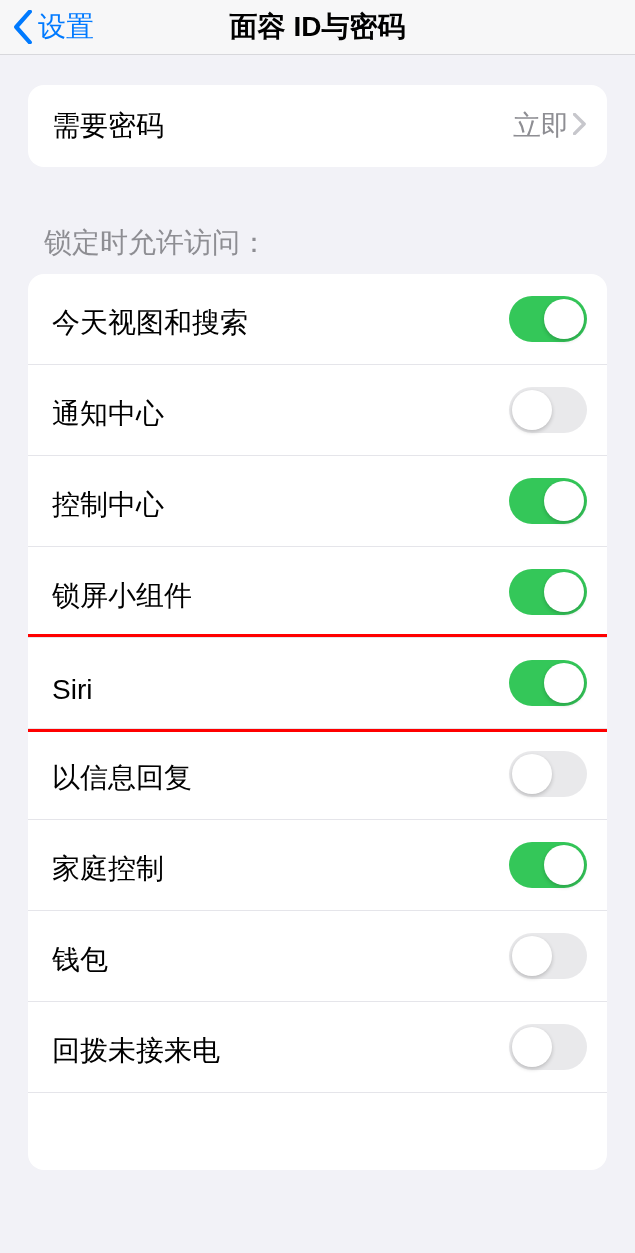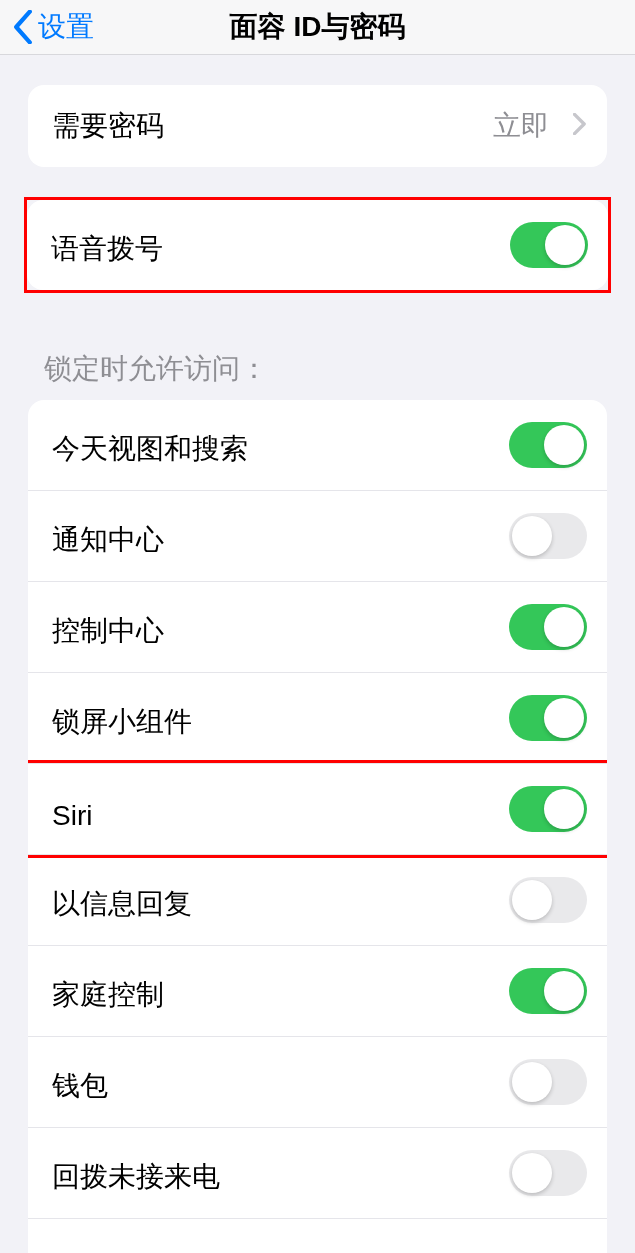--- a/index.html
+++ b/index.html
@@ -52,21 +52,21 @@
       position: relative;
     }
     .row + .row { border-top: 1px solid #e5e5ea; }
     .row-label {
       font-size: 28px;
       color: #000;
     }
     .row-right {
       display: flex;
       align-items: center;
-      gap: 24px;
+      gap: 4px;
     }
     .row-value {
       font-size: 28px;
       color: #8e8e93;
     }
     .chevron {
       color: #c7c7cc;
     }
     .chevron svg { width: 14px; height: 22px; }
     .footer-text {
@@ -146,30 +146,20 @@
         <span class="row-value">立即</span>
         <span class="chevron">
           <svg viewBox="0 0 10 16">
               <polyline points="1,1 8,8 1,15" fill="none" stroke="#c7c7cc" stroke-width="2.5" stroke-linecap="round" stroke-linejoin="round"></polyline>
             </svg>
         </span>
       </div>
     </div>
   </div>
 
-  <div class="highlight">
-    <div class="group" style="margin:0;">
-      <div class="row">
-        <span class="row-label">语音拨号</span>
-        <div class="toggle on">
-            <div class="knob"></div>
-          </div>
-      </div>
-    </div>
-  </div>
 
   <div class="header-text">锁定时允许访问：</div>
   <div class="group after-header" id="allow-access-group">
       <div class="row">
         <span class="row-label">今天视图和搜索</span>
         <div class="toggle on">
           <div class="knob"></div>
         </div>
       </div>
       <div class="row">

